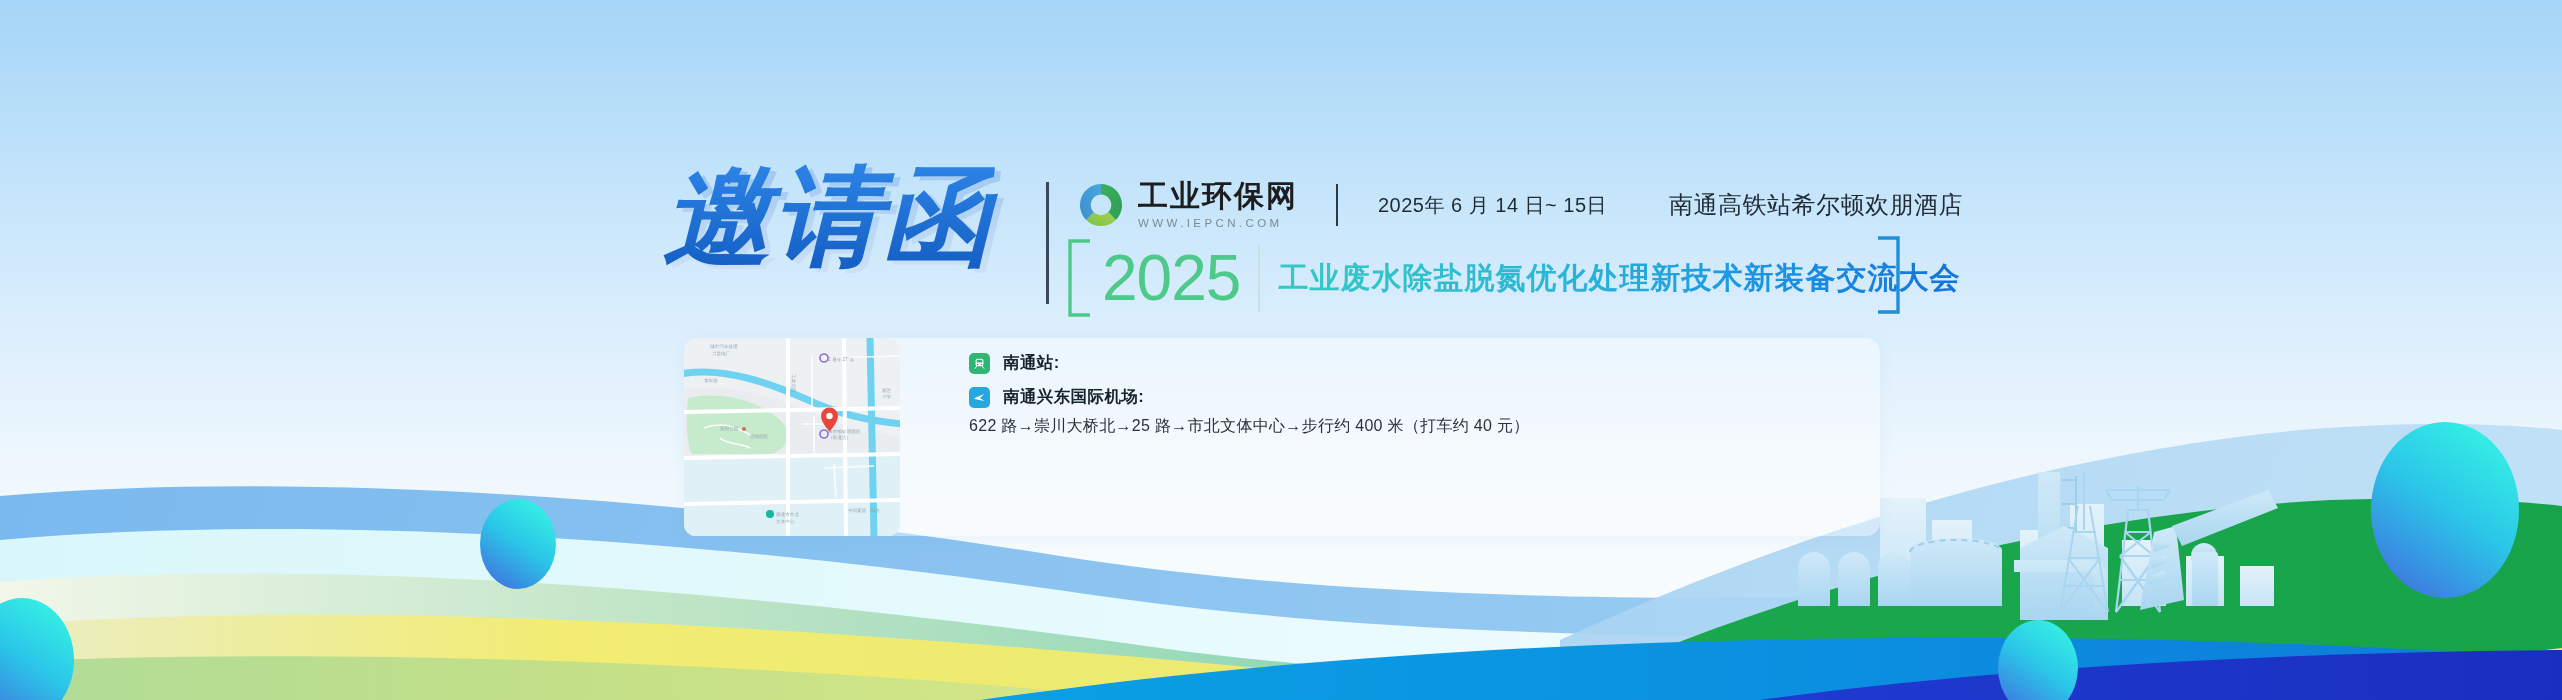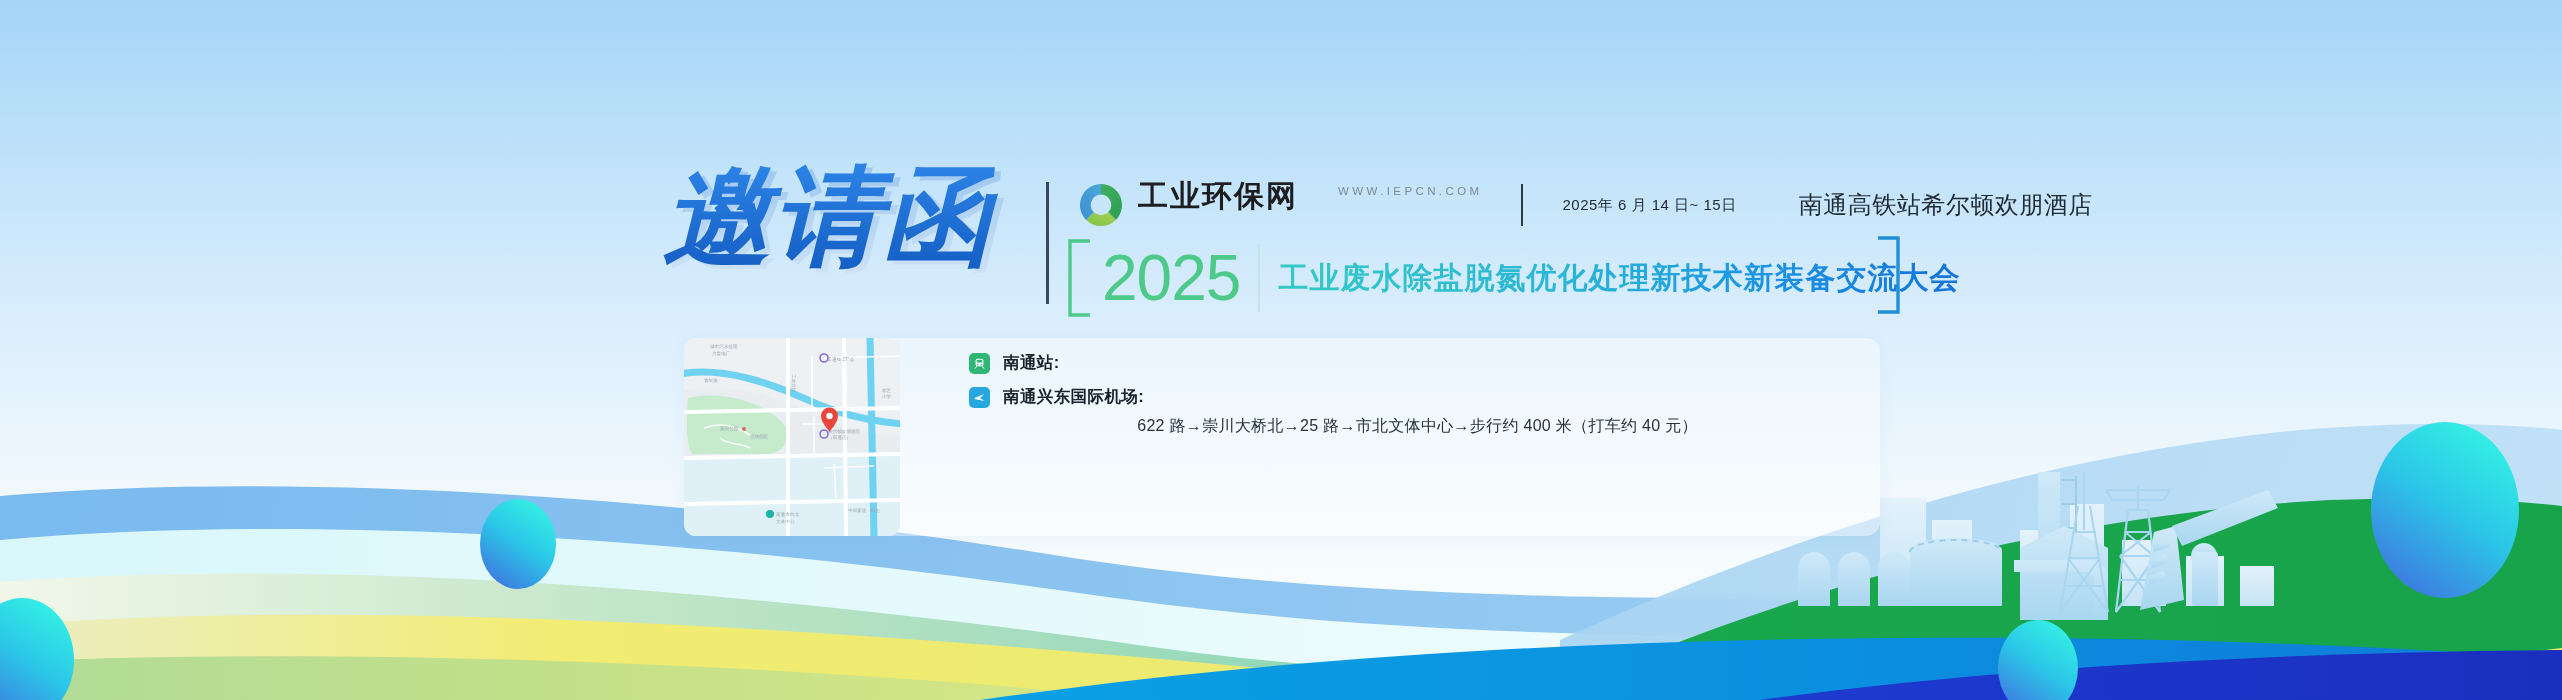--- a/index.html
+++ b/index.html
@@ -15,47 +15,47 @@
 
   #invite-title{position:absolute;left:655px;top:158px;width:390px;height:130px;}
   #invite-title svg{display:block;}
 
   #head-divider{position:absolute;left:1046px;top:182px;width:3px;height:122px;
                 background:#1f2d3d;opacity:.85;}
 
   
   #logo-row{position:absolute;left:1078px;top:176px;height:58px;display:flex;align-items:center;gap:14px;}
   #brand-mark{width:46px;height:46px;flex:0 0 46px;}
-  #brand-text{display:flex;flex-direction:row;justify-content:space-between;height:48px;gap:40px;}
+  #brand-text{display:flex;flex-direction:column;justify-content:space-between;height:48px;}
   #brand-cn{font-size:30px;font-weight:700;color:#1d1d1f;letter-spacing:2px;line-height:1;
             font-family:"Liberation Serif","DejaVu Serif",serif;}
   #brand-url{font-size:11.5px;color:#7d8a93;letter-spacing:3.4px;line-height:1;margin-top:5px;}
 
   #logo-sep{width:2px;height:42px;background:#2b3944;margin:0 26px 0 24px;}
 
-  #meta-date{font-size:15px;color:#1f2a33;letter-spacing:.5px;white-space:nowrap;}
+  #meta-date{font-size:20px;color:#1f2a33;letter-spacing:.5px;white-space:nowrap;}
   #meta-venue{font-size:24px;color:#1f2a33;letter-spacing:.5px;white-space:nowrap;margin-left:48px;}
 
   
   #conf-block{position:absolute;left:1066px;top:236px;height:84px;display:flex;align-items:center;}
   .brk{width:26px;height:78px;flex:0 0 26px;}
   #year-2025{font-size:64px;font-weight:400;color:#4dc98a;line-height:1;margin:0 14px 0 10px;
              letter-spacing:-1px;font-family:"Liberation Sans",sans-serif;}
   #conf-vsep{width:2px;height:68px;background:#bfe6e3;margin:0 18px 0 4px;}
   #conf-lines{display:flex;flex-direction:column;gap:4px;}
   .conf-line{font-size:30px;font-weight:700;letter-spacing:1px;line-height:1.22;white-space:nowrap;
              background:linear-gradient(90deg,#35c9c4 0%,#2ab6d6 42%,#1a93e4 72%,#1572d8 100%);
              -webkit-background-clip:text;background-clip:text;color:transparent;
              font-family:"Liberation Sans",sans-serif;}
   #brk-right{position:absolute;left:1876px;top:236px;width:26px;height:78px;}
 
   
   #info-panel{position:absolute;left:684px;top:338px;width:1196px;height:198px;
               background:rgba(255,255,255,.42);border-radius:14px;z-index:35;
-              box-shadow:0 1px 16px rgba(90,150,200,.08);text-align:center;}
+              box-shadow:0 1px 16px rgba(90,150,200,.08);}
   #map-thumb{position:absolute;left:0;top:0;width:216px;height:198px;border-radius:12px;overflow:hidden;}
   #map-thumb svg{display:block;}
 
   #routes{position:absolute;left:285px;top:14px;right:14px;}
   .route{margin-bottom:12px;}
   .route:last-child{margin-bottom:2px;}
   .route-head{display:flex;align-items:center;gap:13px;height:22px;}
   .rt-icon{width:21px;height:21px;border-radius:5px;flex:0 0 21px;display:flex;align-items:center;justify-content:center;}
   .rt-icon svg{display:block;}
   .ic-green{background:#2fb574;}

